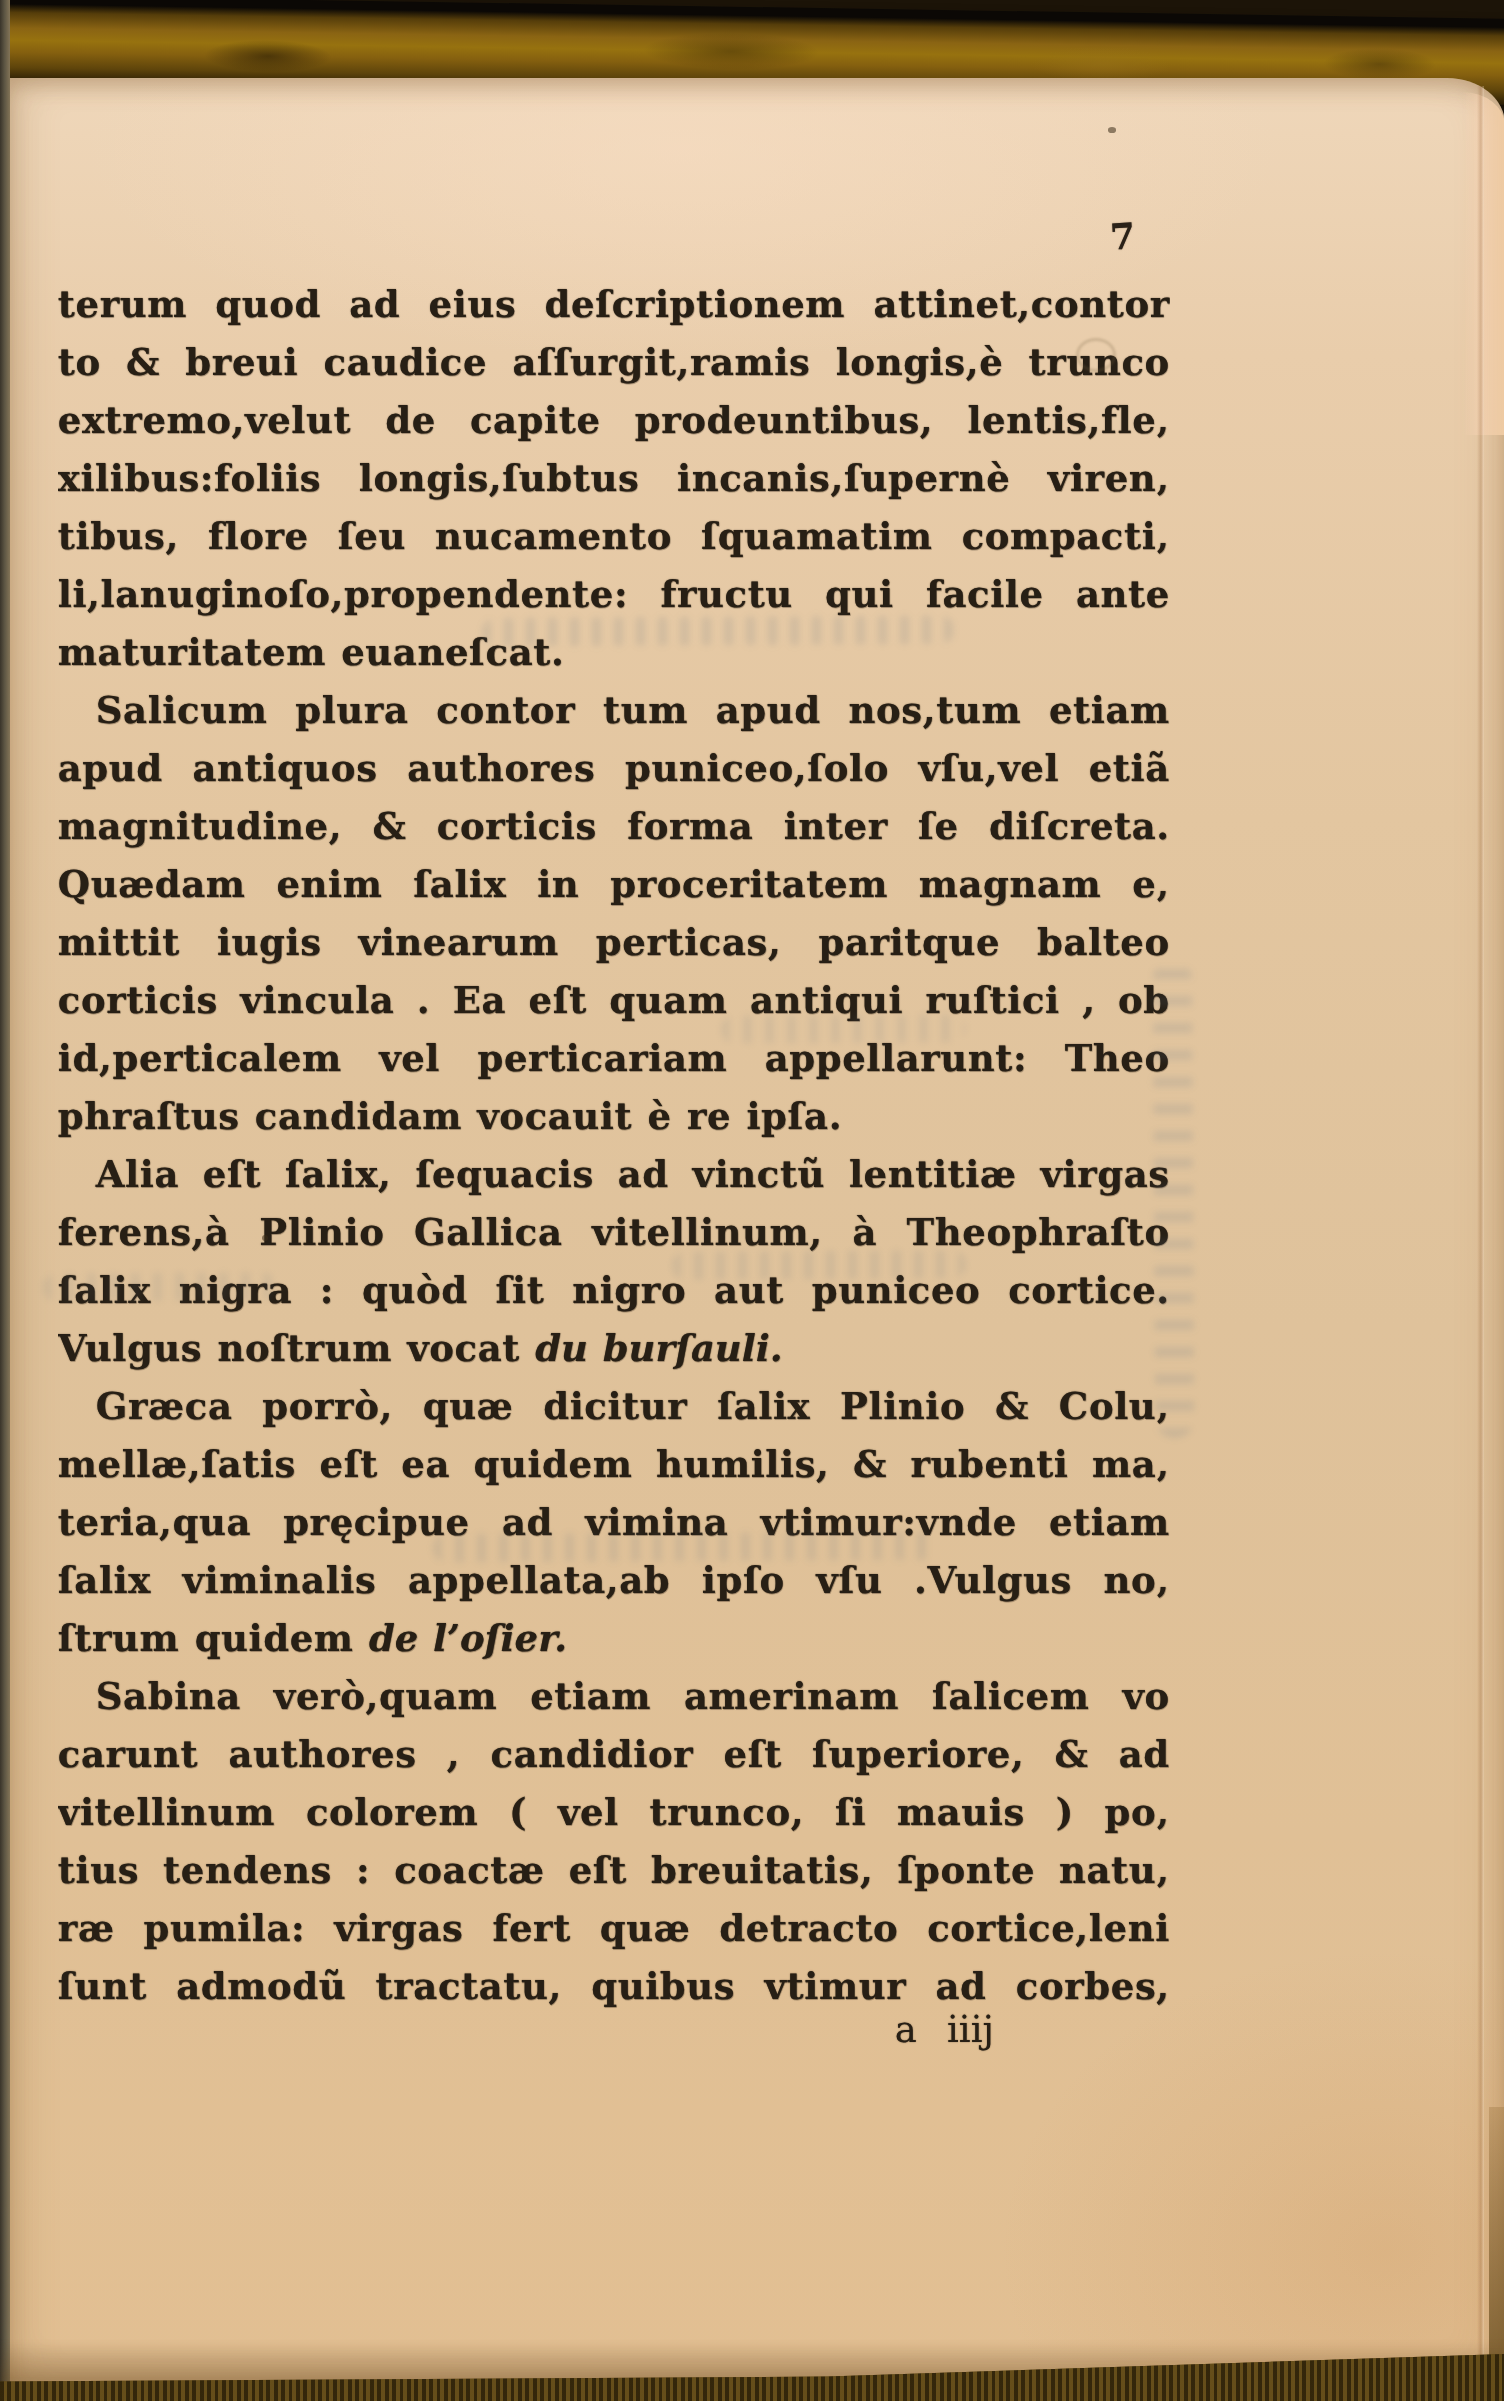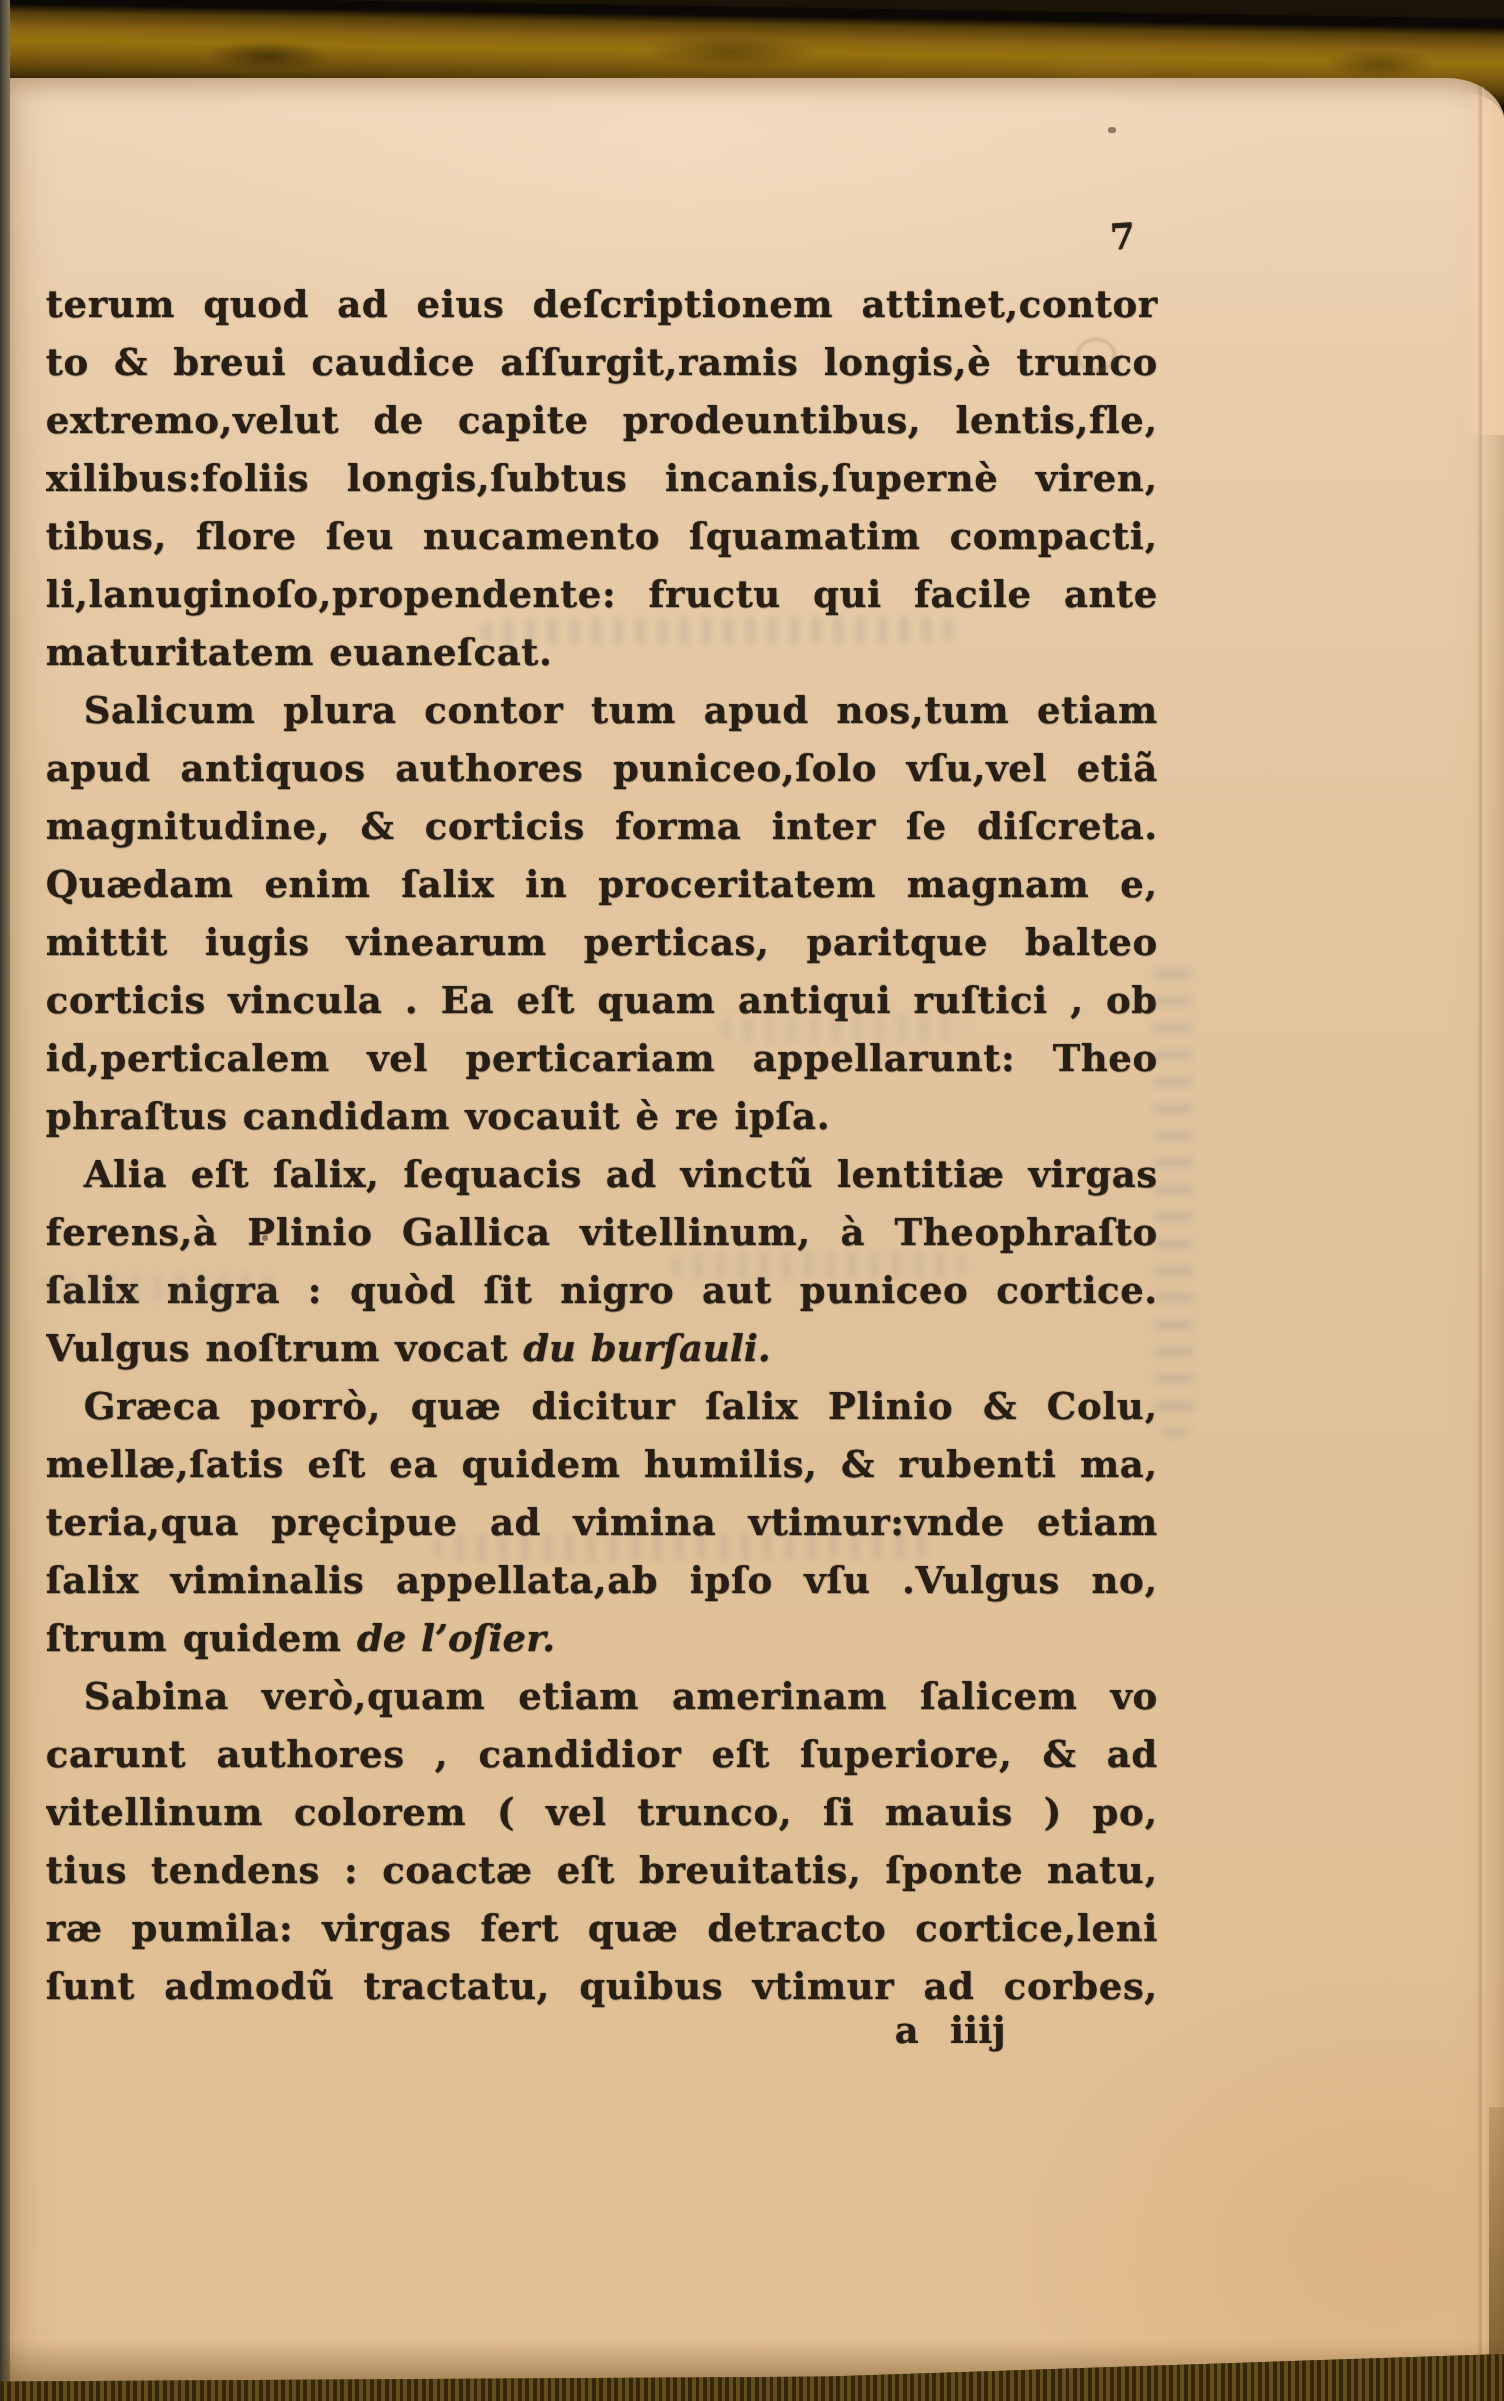--- a/index.html
+++ b/index.html
@@ -68,33 +68,33 @@
     position:absolute;left:0;right:0;bottom:17px;height:43px;
     background:linear-gradient(180deg, rgba(90,60,20,0), rgba(90,60,20,0.4));
     filter:blur(2.5px);
   }
   .page-number{
     position:absolute;left:1100px;top:137px;
     font-size:36px;font-weight:bold;color:#2a2118;
     transform:rotate(-3deg);
     text-shadow:0 0 1.2px rgba(45,32,18,0.7);
   }
-  .text-block{position:absolute;left:36px;top:197px;width:1112px;}
+  .text-block{position:absolute;left:48px;top:197px;width:1112px;}
   .line{
     height:58px;line-height:58px;font-size:37px;font-weight:bold;
     color:#271f15;letter-spacing:0.6px;word-spacing:1.8px;
     text-align:justify;text-align-last:justify;overflow:hidden;
     text-shadow:0 0 1.2px rgba(45,32,18,0.8), 0.6px 0.6px 0 rgba(45,32,18,0.25);
   }
   .line.indent{text-indent:38px;}
   .line.no-just{text-align:right;text-align-last:left;}
   .line .it{font-style:italic;font-weight:600;letter-spacing:0;}
   .signature{
     position:absolute;left:885px;top:1930px;
-    font-size:37px;font-weight:bold;color:#271f15;word-spacing:18.4px;
+    font-size:37px;font-weight:normal;color:#271f15;word-spacing:18.4px;
     text-shadow:0 0 1.2px rgba(45,32,18,0.8);
   }
   
   .ghost{
     position:absolute;height:28px;border-radius:13.5px;
     background:repeating-linear-gradient(90deg, rgba(104,118,126,0.30) 0 8.6px, rgba(104,118,126,0) 8.6px 22px);
     filter:blur(3.7px);opacity:0.55;transform:rotate(-0.3deg);
   }
   .ghost.vertical{
     background:repeating-linear-gradient(0deg, rgba(92,112,132,0.28) 0 9.8px, rgba(92,112,132,0) 9.8px 27px);

